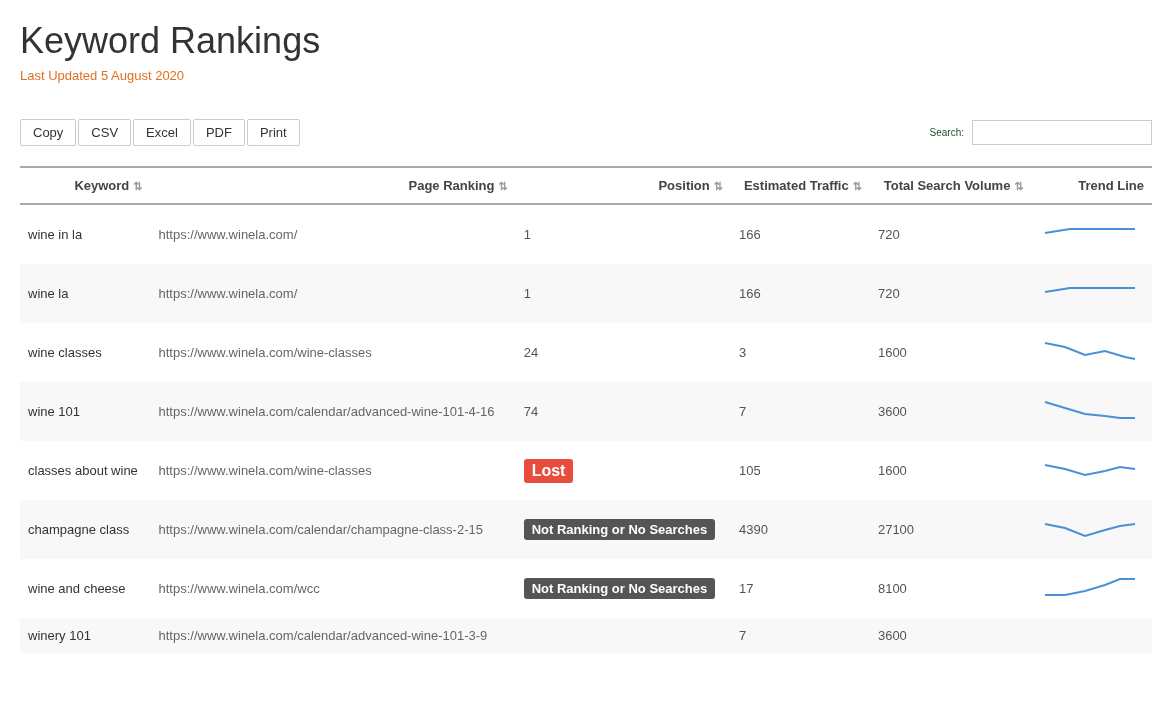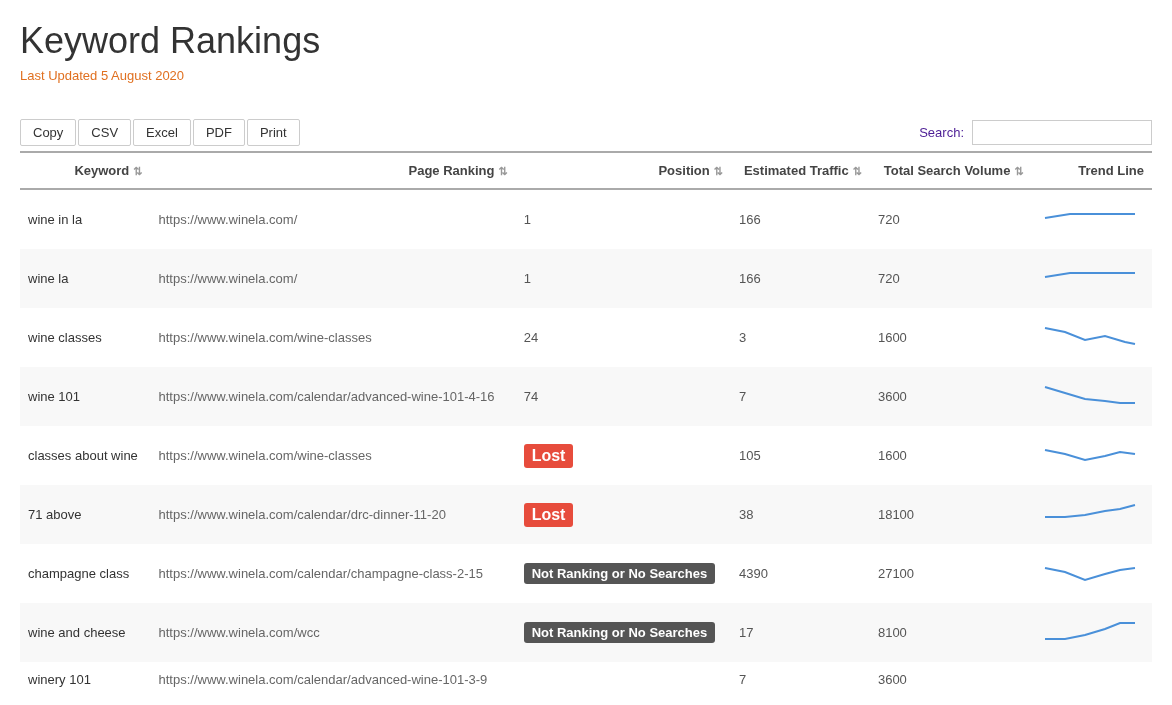--- a/index.html
+++ b/index.html
@@ -1,26 +1,26 @@
 <!DOCTYPE html>
 <html><head>
   <meta charset="utf-8">
   <style>
     * { box-sizing: border-box; margin: 0; padding: 0; }
     body { font-family: Arial, sans-serif; font-size: 14px; color: #333; background: #fff; padding: 20px; }
     h1 { font-size: 36px; font-weight: 300; color: #333; margin-bottom: 6px; }
     .subtitle { color: #e07020; font-size: 13px; margin-bottom: 36px; }
-    .toolbar { display: flex; align-items: center; margin-bottom: 5px; justify-content: space-between; }
+    .toolbar { display: flex; align-items: center; margin-bottom: 20px; justify-content: space-between; }
     .toolbar-buttons { display: flex; gap: 2px; }
     .toolbar-btn {
       border: 1px solid #ccc; background: #fff; padding: 5px 12px; cursor: pointer;
       font-size: 13px; color: #333; border-radius: 2px;
     }
     .search-area { margin-left: auto; display: flex; align-items: center; gap: 8px; }
-    .search-label { font-size: 13px; color: #4c1d95; }
+    .search-label { font-size: 10px; color: #14532d; }
     .search-input {
       border: 1px solid #ccc; padding: 4px 8px; font-size: 13px; width: 180px; outline: none;
     }
     table { width: 100%; border-collapse: collapse; font-size: 13px; }
     thead tr { border-top: 2px solid #aaa; border-bottom: 2px solid #aaa; }
     thead th {
       padding: 10px 8px; text-align: right; font-weight: 600; color: #444;
       white-space: nowrap; background: #fff;
     }
     thead th .sort-icon { color: #999; margin-left: 4px; font-size: 11px; }
@@ -121,30 +121,20 @@
         <td class="keyword">classes about wine</td>
         <td class="url">https://www.winela.com/wine-classes</td>
         <td class="position"><span class="badge-lost">Lost</span></td>
         <td class="num">105</td>
         <td class="num">1600</td>
         <td><svg class="trend-svg" viewBox="0 0 100 36">
             <path class="trend-line" d="M5,14 L25,18 L45,24 L65,20 L80,16 L95,18"></path>
           </svg></td>
       </tr>
       <tr>
-        <td class="keyword">71 above</td>
-        <td class="url">https://www.winela.com/calendar/drc-dinner-11-20</td>
-        <td class="position"><span class="badge-lost">Lost</span></td>
-        <td class="num">38</td>
-        <td class="num">18100</td>
-        <td><svg class="trend-svg" viewBox="0 0 100 36">
-            <path class="trend-line" d="M5,22 L25,22 L45,20 L65,16 L80,14 L95,10"></path>
-          </svg></td>
-      </tr>
-      <tr>
         <td class="keyword">champagne class</td>
         <td class="url">https://www.winela.com/calendar/champagne-class-2-15</td>
         <td class="position"><span class="badge-not-ranking">Not Ranking or No Searches</span></td>
         <td class="num">4390</td>
         <td class="num">27100</td>
         <td><svg class="trend-svg" viewBox="0 0 100 36">
             <path class="trend-line" d="M5,14 L25,18 L45,26 L65,20 L80,16 L95,14"></path>
           </svg></td>
       </tr>
       <tr>

